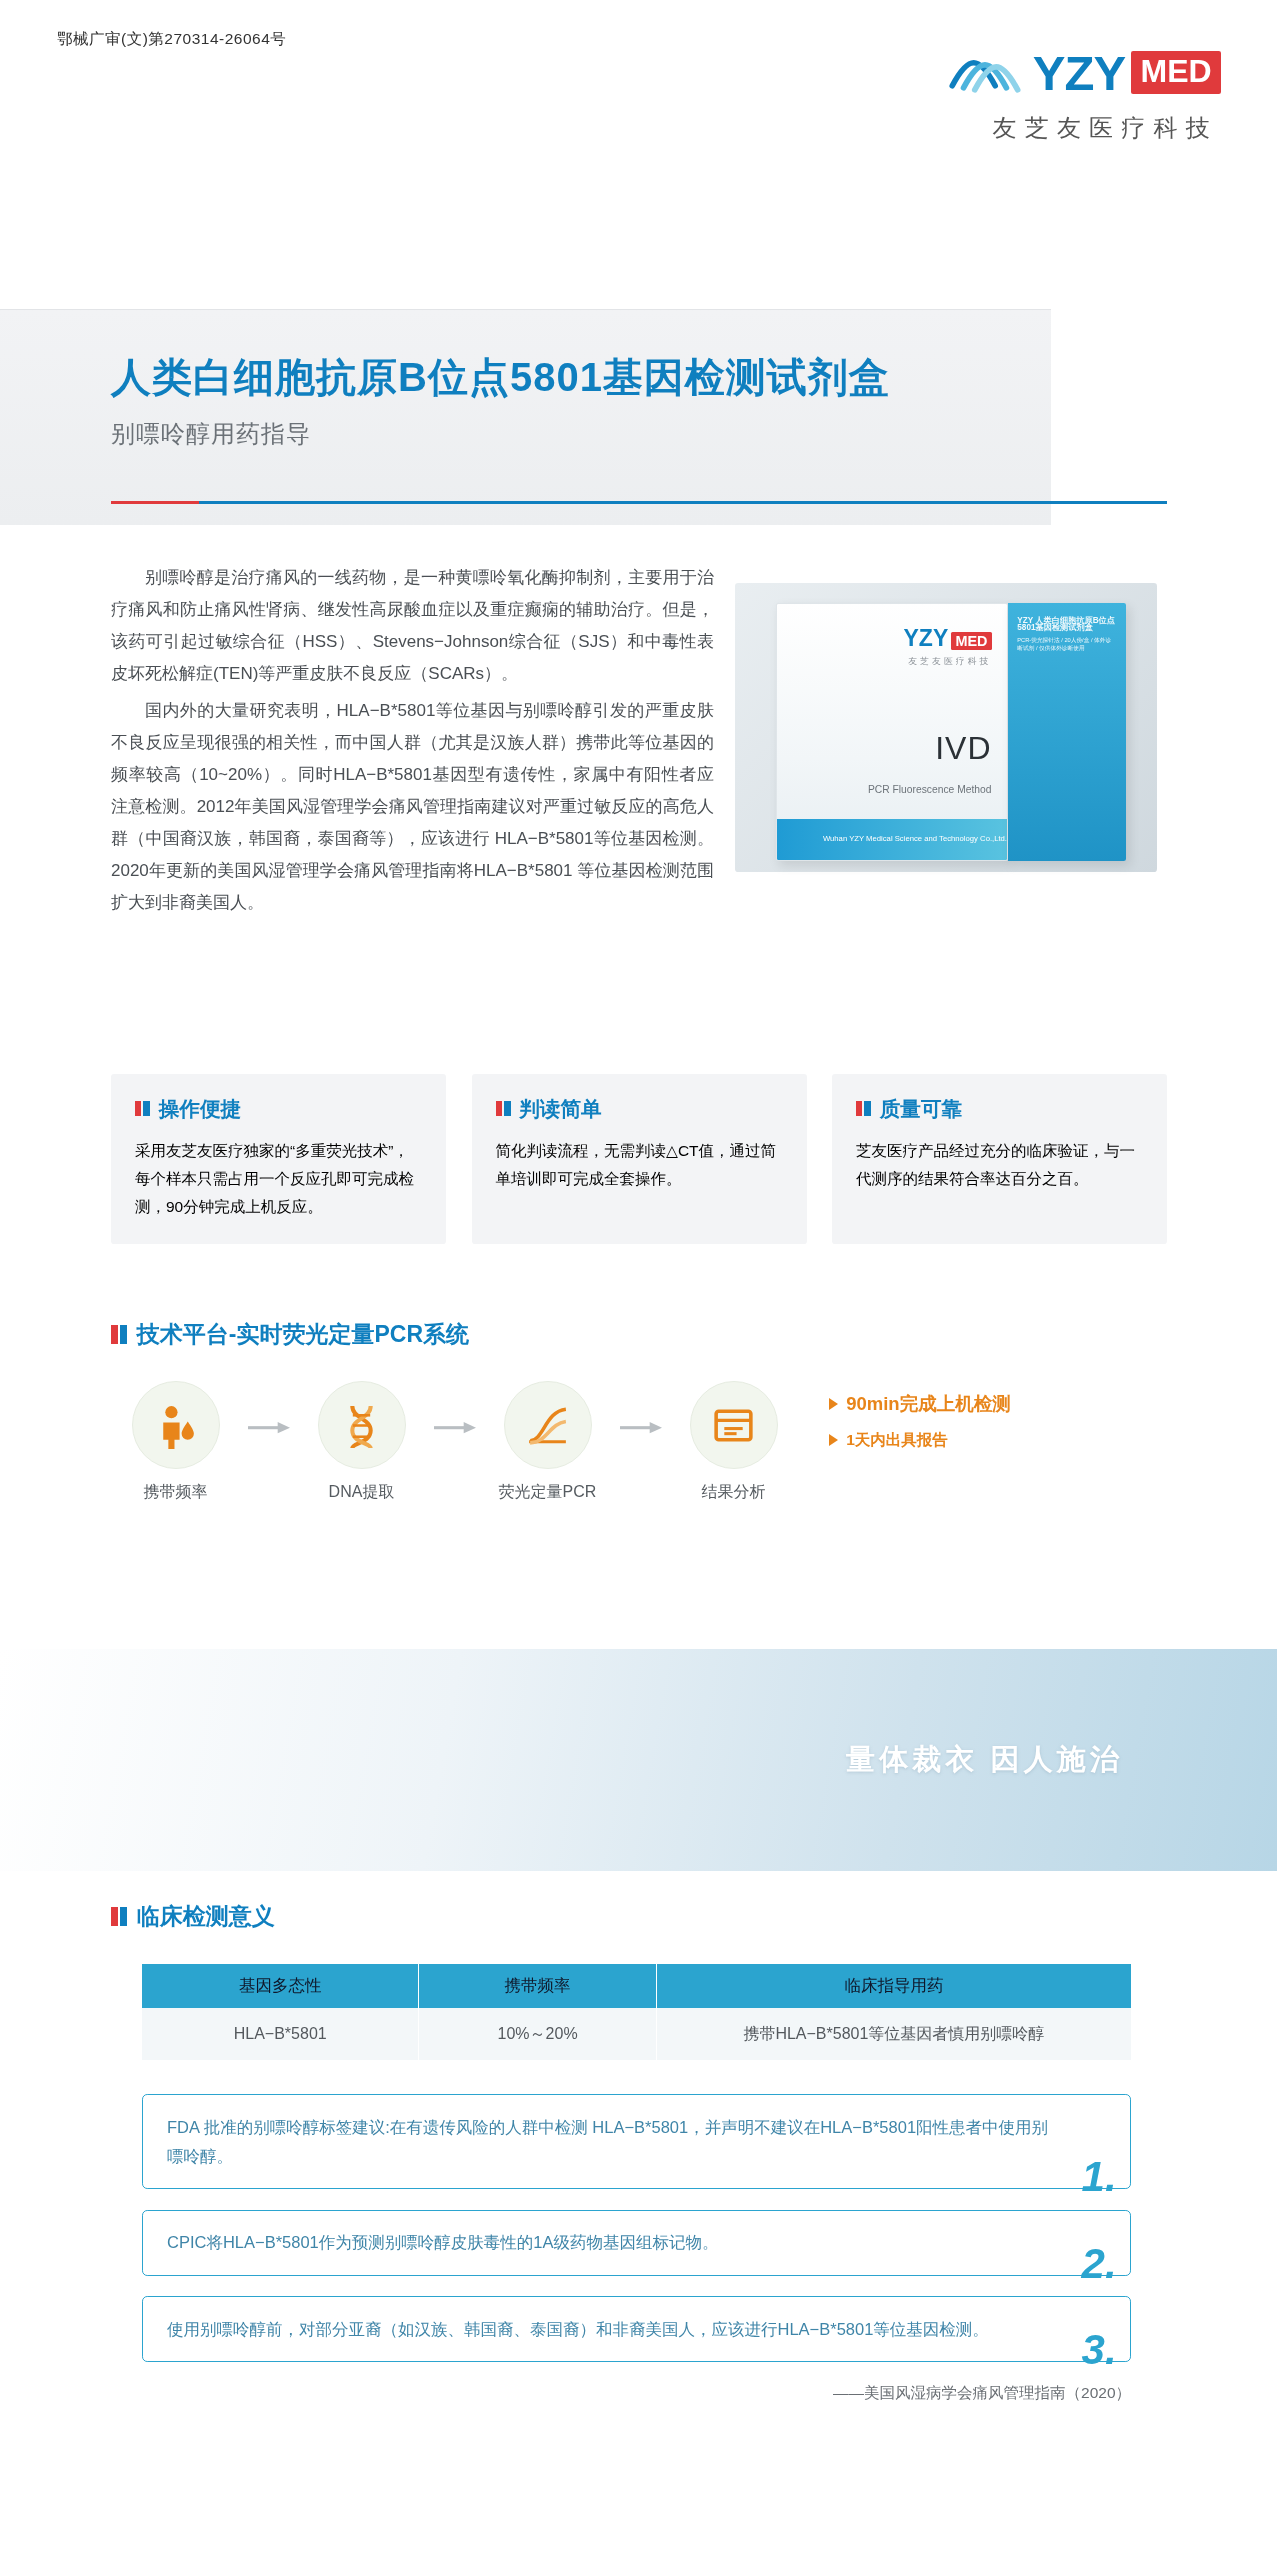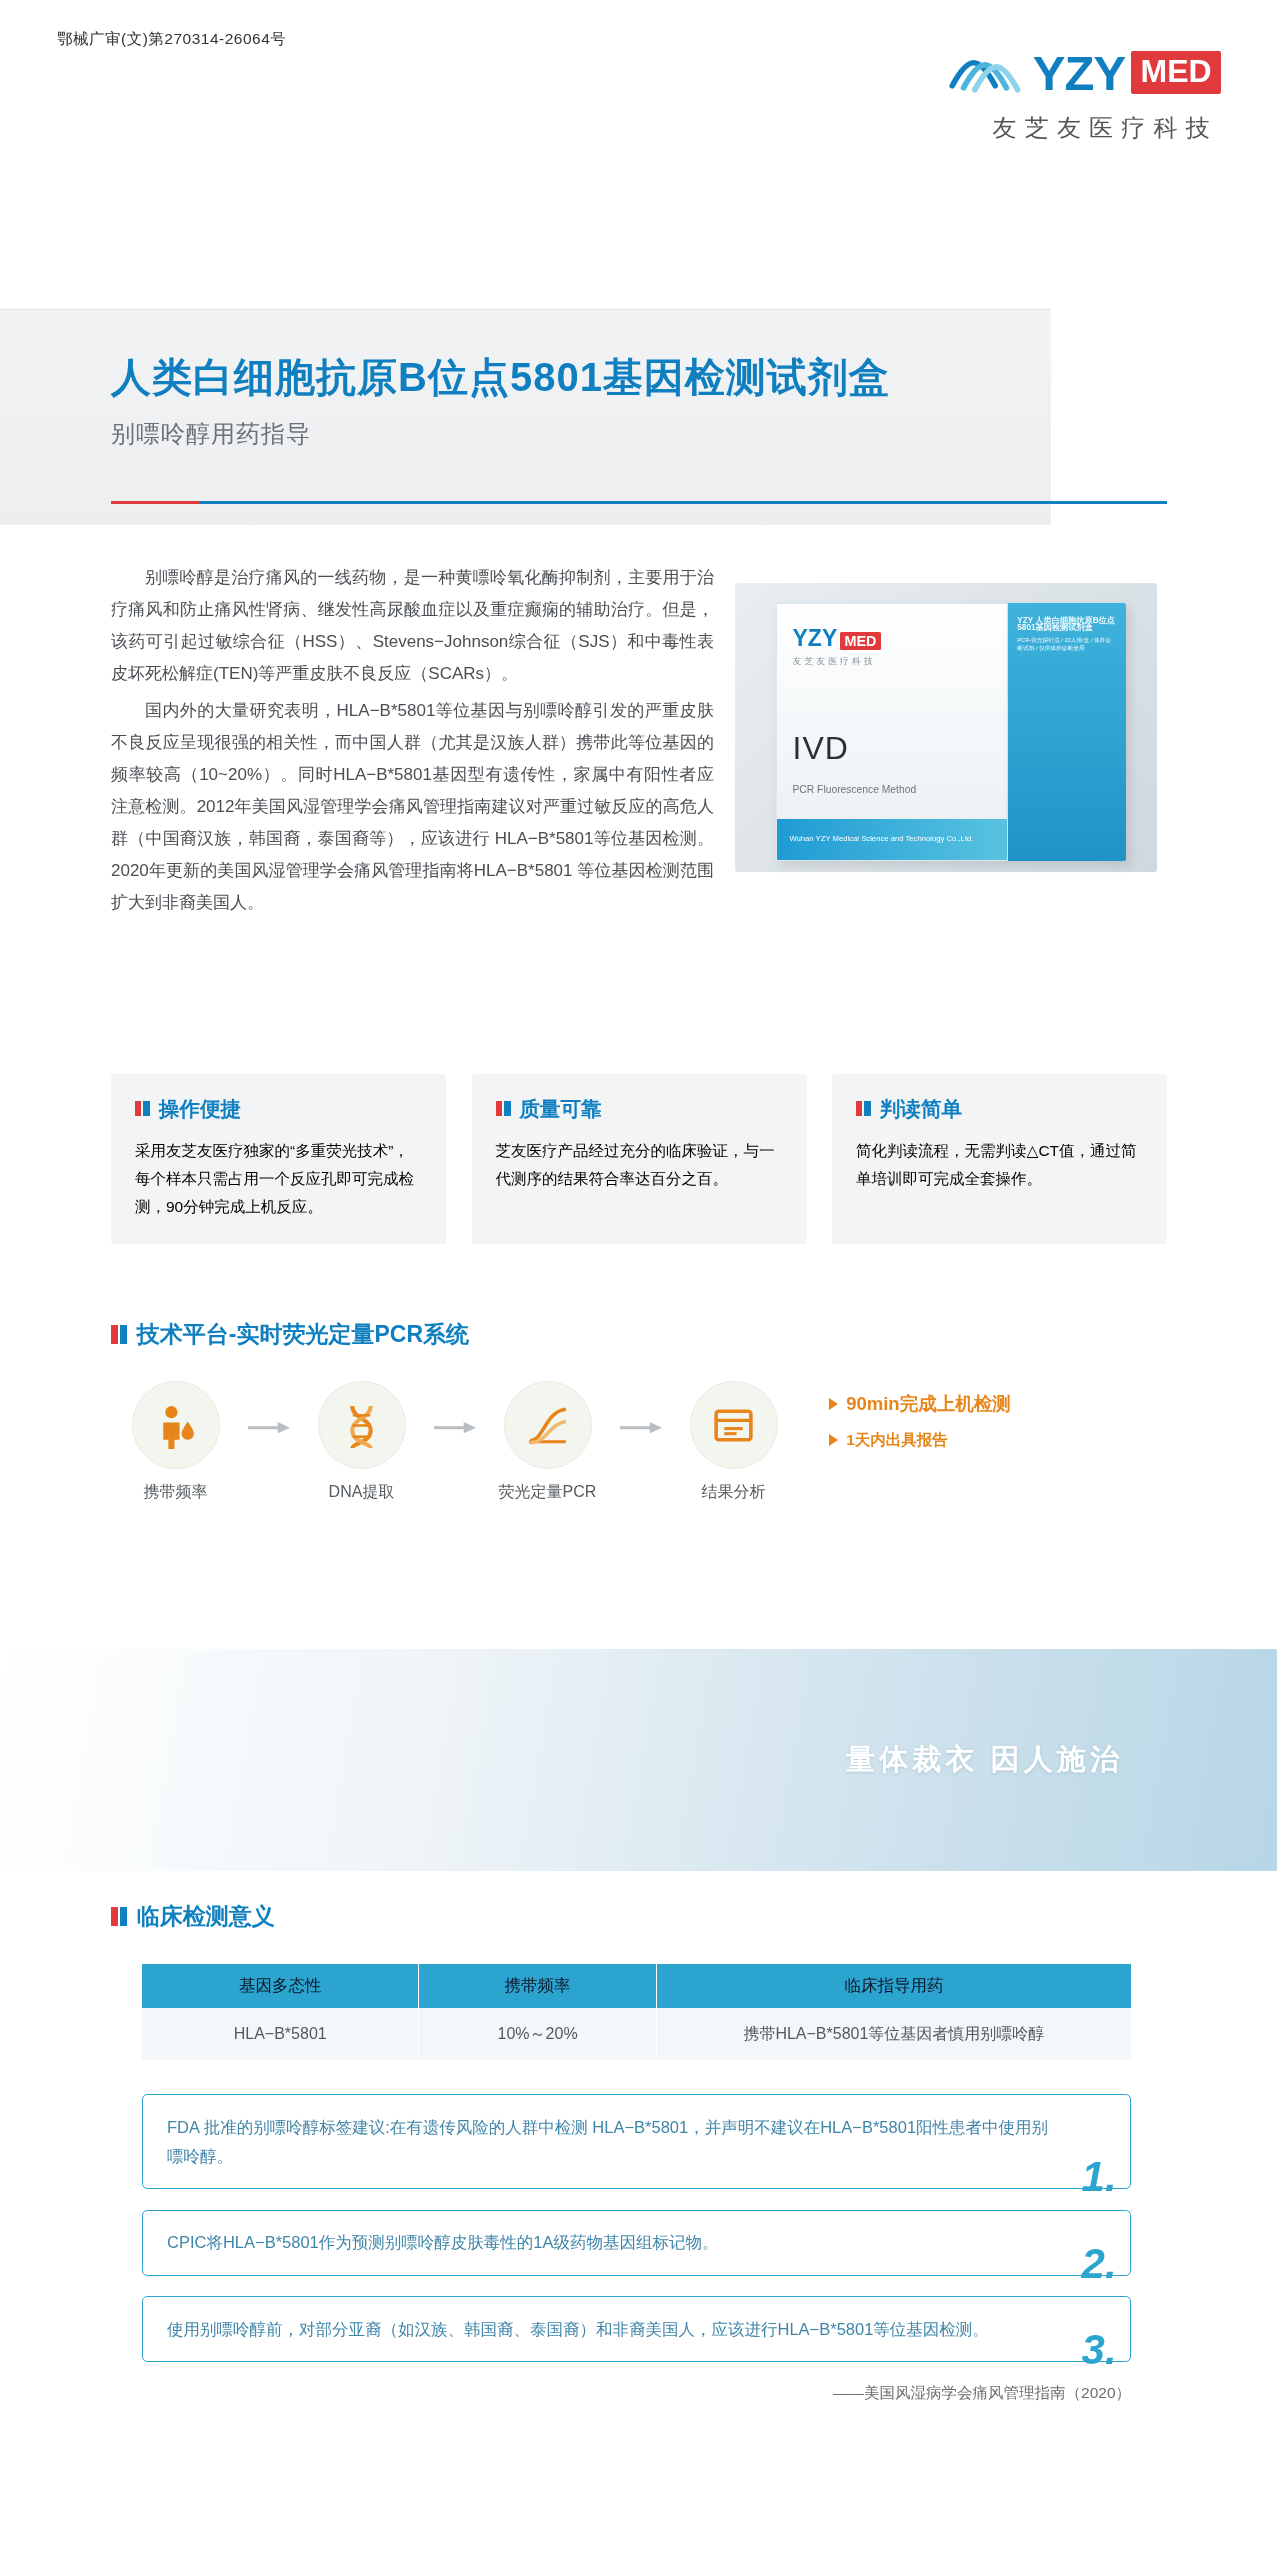--- a/index.html
+++ b/index.html
@@ -63,20 +63,21 @@
     position:absolute; left: 20.6px; top: 15.5px; width: 422px; height: 289px;
     background: linear-gradient(135deg,#e9eef1 0%, #cfd8de 100%);
     border-radius: 3.1px;
   }
   .kit-front {
     position:absolute; left: 62px; top: 36px; width: 232px; height: 258px;
     background: linear-gradient(180deg,#ffffff 0%, #f2f6f8 60%, #e7eef2 100%);
     border: 0.5px solid #dfe5e9; border-radius: 2.1px;
     box-shadow: 3.1px 4.1px 10.3px rgba(0,0,0,0.10);
     padding: 20.6px 15.5px;
+    text-align: right;
   }
   .kit-front .kf-logo { font-size: 23px; font-weight:bold; color:#0f7fbf; }
   .kit-front .kf-logo em { font-style:normal; background:#e03a3c; color:#fff; font-size:14.4px; padding:1px 4.1px; margin-left:3.1px; border-radius:1.5px;}
   .kit-front .kf-cn { font-size: 8.8px; color:#8a9096; letter-spacing: 3.1px; margin-top: 4.1px;}
   .kit-front .kf-ivd { font-size: 32px; font-weight: normal; color:#2b3136; margin-top: 62px; letter-spacing: 1px;}
   .kit-front .kf-method { font-size: 10.3px; color:#6d747a; margin-top: 17px; }
   .kit-front .kf-bottom {
     position:absolute; left:0; bottom:0; width:100%; height: 41px;
     background: linear-gradient(90deg,#1f9bd4 0%, #59c3e0 100%);
     border-radius: 0 0 1.5px 1.5px;
@@ -227,30 +228,30 @@
     <div class="fcard">
       <h3>
         <span class="flag"></span>
         <span>操作便捷</span>
       </h3>
       <p>采用友芝友医疗独家的“多重荧光技术”，每个样本只需占用一个反应孔即可完成检测，90分钟完成上机反应。</p>
     </div>
     <div class="fcard">
       <h3>
         <span class="flag"></span>
+        <span>判读简单</span>
+      </h3>
+      <p>简化判读流程，无需判读△CT值，通过简单培训即可完成全套操作。</p>
+    </div>
+    <div class="fcard">
+      <h3>
+        <span class="flag"></span>
         <span>质量可靠</span>
       </h3>
       <p>芝友医疗产品经过充分的临床验证，与一代测序的结果符合率达百分之百。</p>
-    </div>
-    <div class="fcard">
-      <h3>
-        <span class="flag"></span>
-        <span>判读简单</span>
-      </h3>
-      <p>简化判读流程，无需判读△CT值，通过简单培训即可完成全套操作。</p>
     </div>
   </div>
 
   <div class="platform">
     <div class="sec-head">
       <span class="flag"></span>
       <span>技术平台-实时荧光定量PCR系统</span>
     </div>
 
     <div class="flow">

